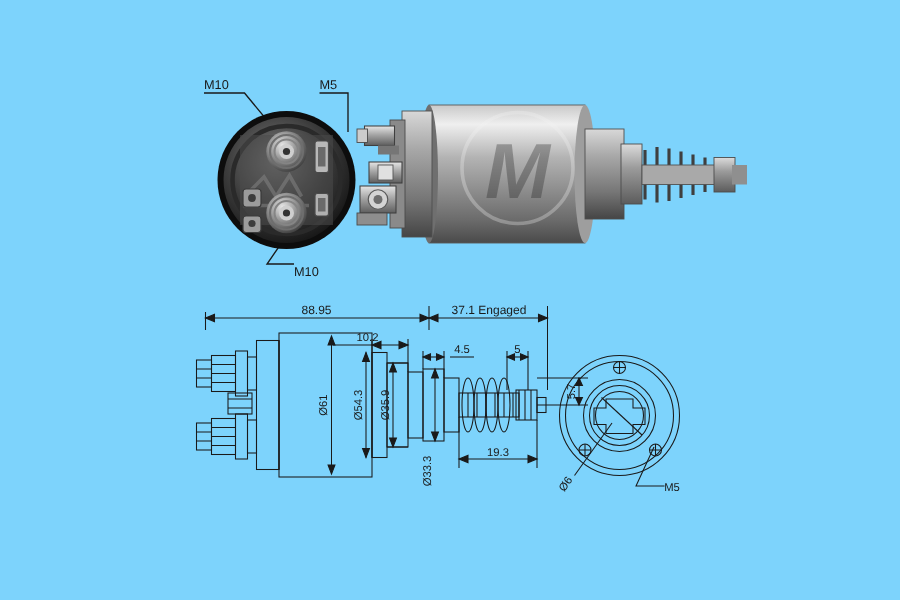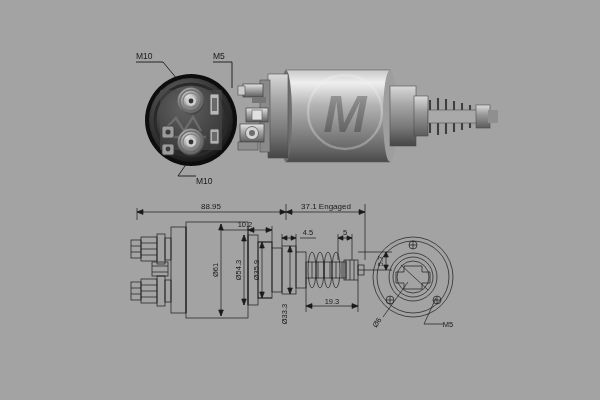--- a/index.html
+++ b/index.html
@@ -1,17 +1,17 @@
 <!DOCTYPE html>
 <html><head>
 <meta charset="utf-8">
 <style>
   html,body{margin:0;padding:0;background:#ffffff;}
   body{width:600px;height:400px;overflow:hidden;font-family:"Liberation Sans",sans-serif;}
-  #stage{position:relative;width:600px;height:400px;background:#a3a3a3;}
+  #stage{position:relative;width:600px;height:400px;background:#7dd3fc;}
   .abs{position:absolute;}
   svg{display:block;}
   text{font-family:"Liberation Sans",sans-serif;fill:#1a1a1a;}
 </style>
 </head>
 <body>
 
 <div id="stage">
 
   <div class="abs" style="left:0;top:0;width:600px;height:200px;">

